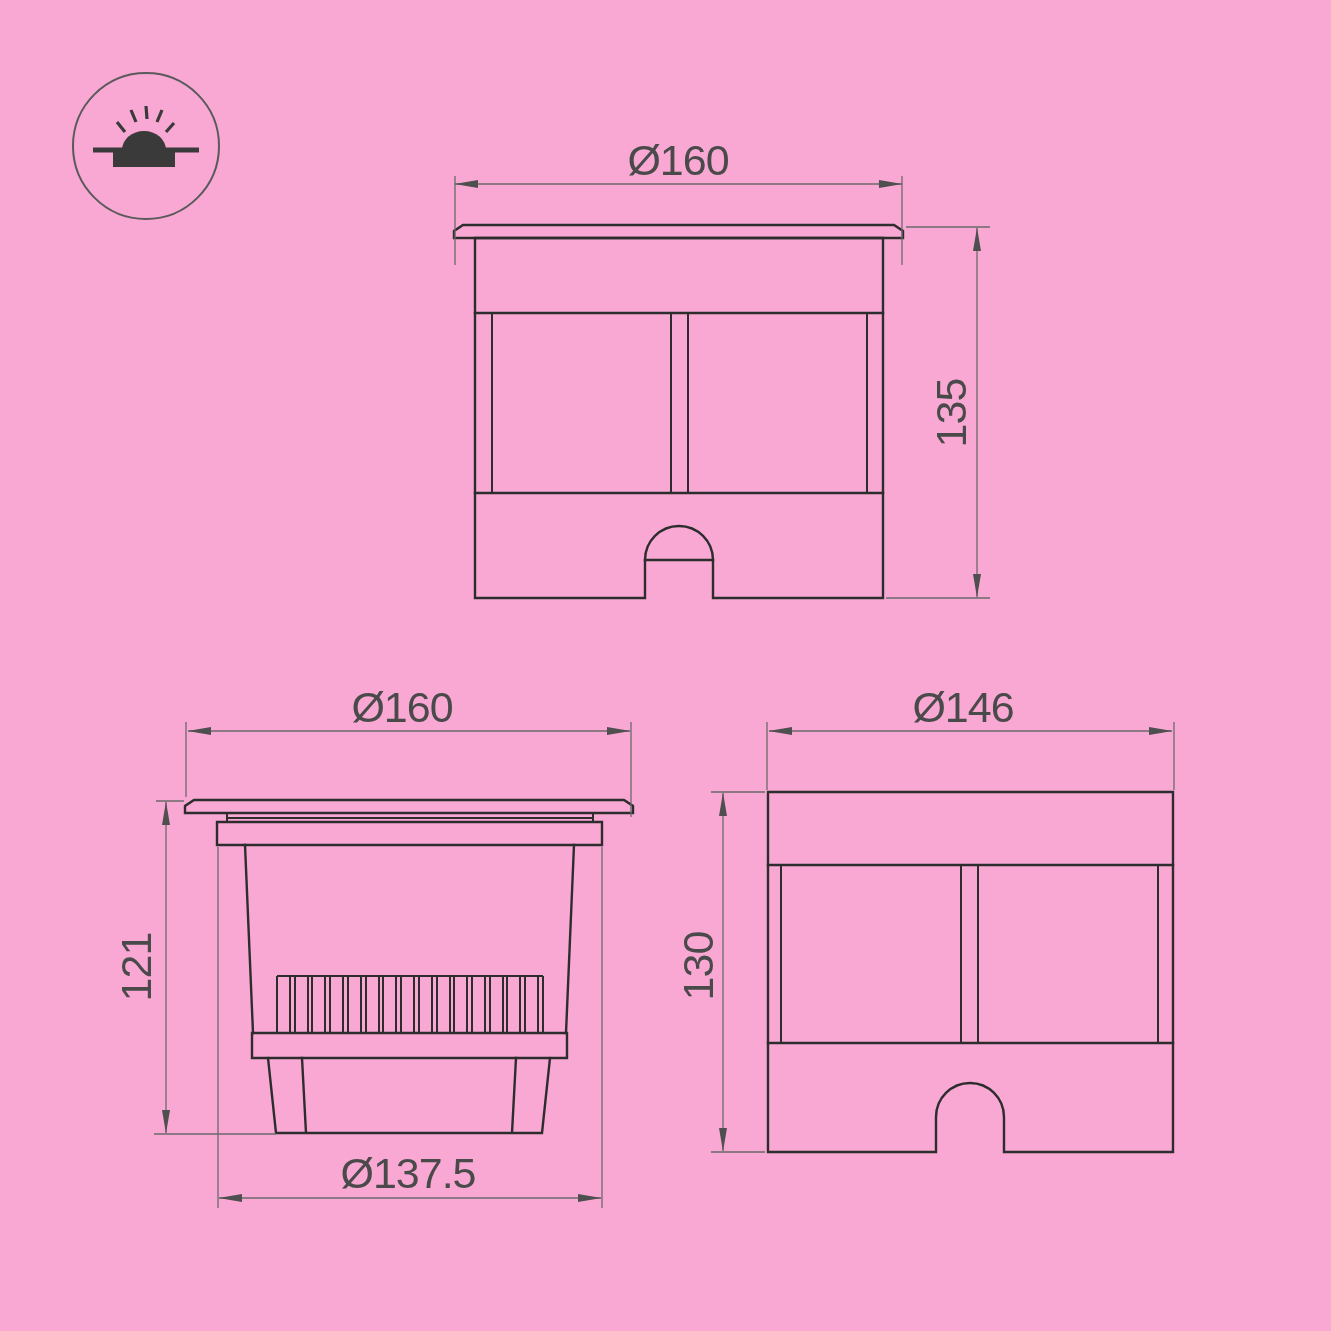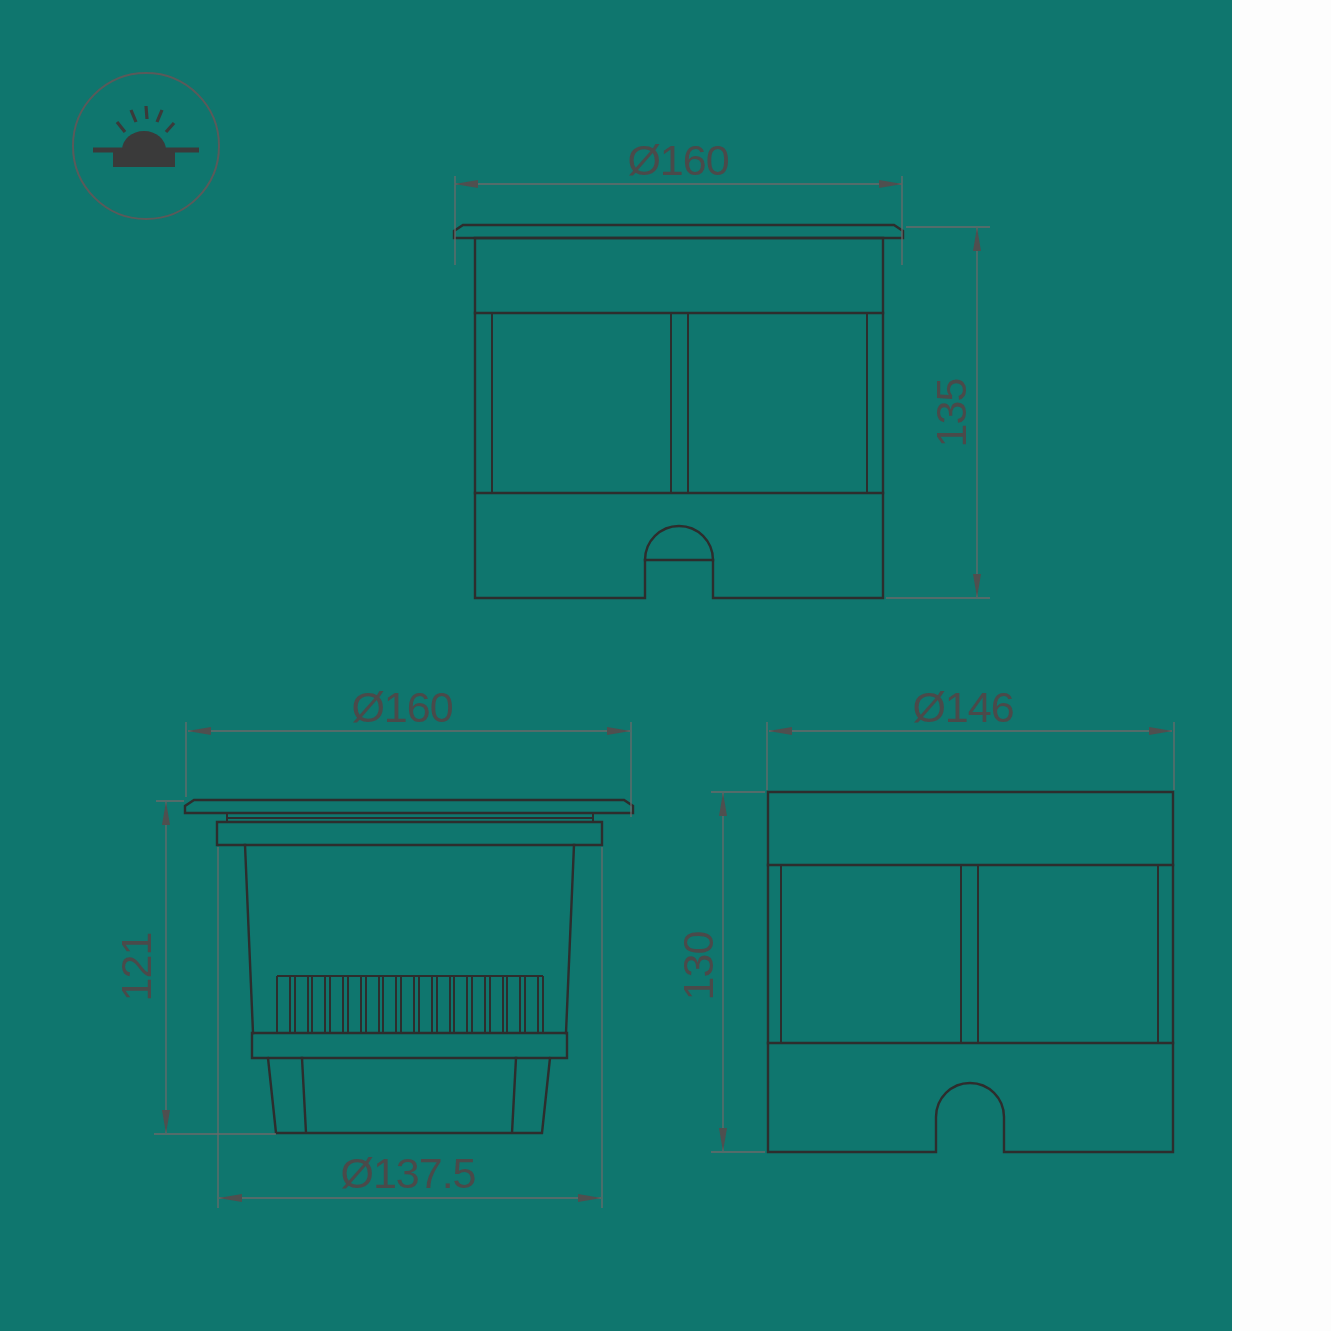--- a/index.html
+++ b/index.html
@@ -1,16 +1,16 @@
 <!DOCTYPE html>
 <html><head>
 <meta charset="utf-8">
 <style>
   html,body{margin:0;padding:0;background:#fdfdfd;}
-  .canvas{position:relative;width:1232px;height:1331px;background:#0f766e;overflow:hidden;
+  .canvas{position:relative;width:1331px;height:1331px;background:#f9a8d4;overflow:hidden;
           font-family:"Liberation Sans",sans-serif;}
   svg{position:absolute;left:0;top:0;}
   .obj{stroke:#2d2d2d;stroke-width:2.4;fill:none;stroke-linejoin:miter;stroke-linecap:square;}
   .obj-thin{stroke:#2d2d2d;stroke-width:2;fill:none;}
   .fill-dark{fill:#3a3a3a;stroke:none;}
   .icon-line{stroke:#3a3a3a;fill:none;}
   .dim{stroke:#6a6a6a;stroke-width:1.3;fill:none;}
   .dim-text{font-family:"Liberation Sans",sans-serif;font-size:43px;fill:#4a4a4a;
             letter-spacing:-1px;}
 </style>

